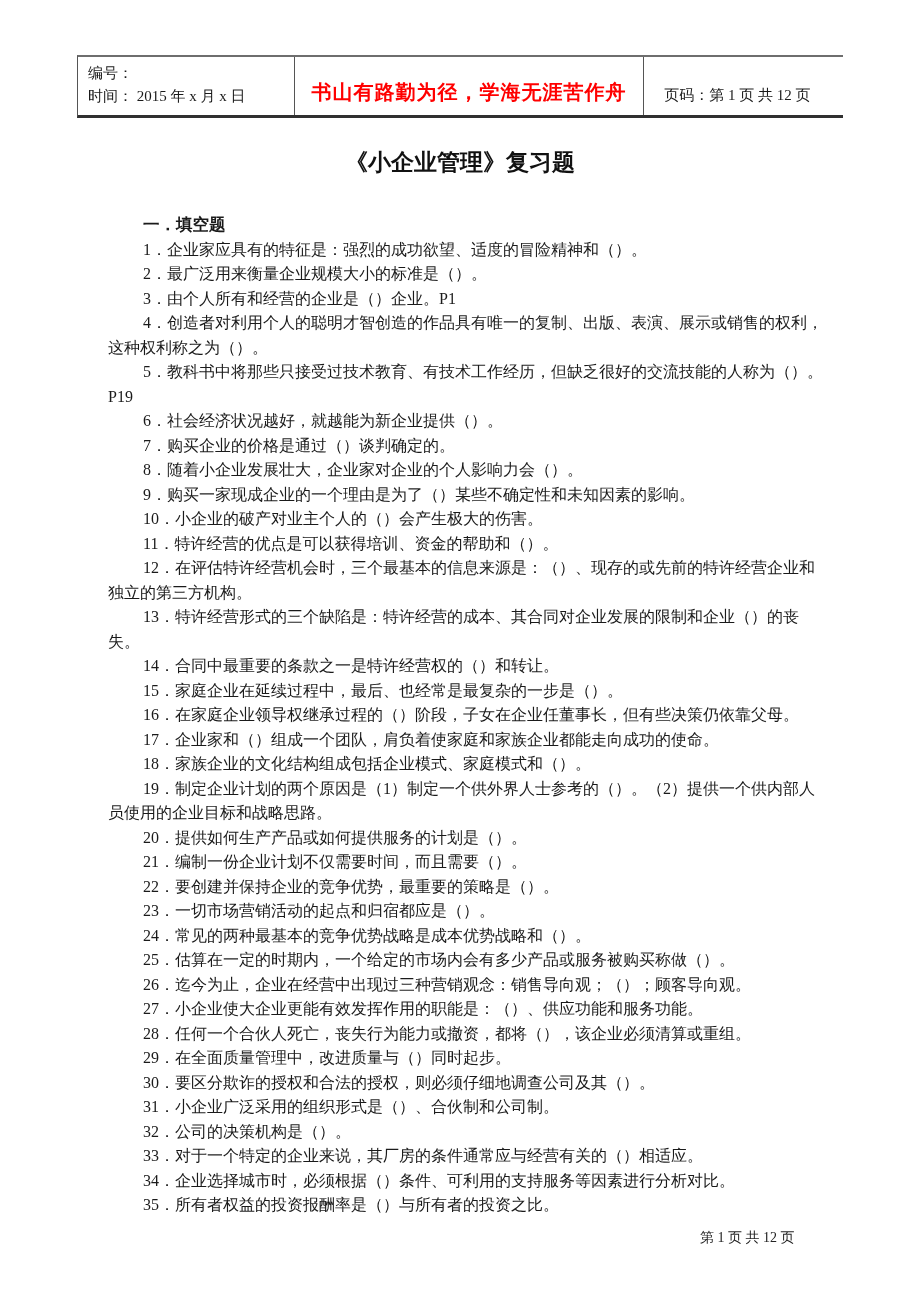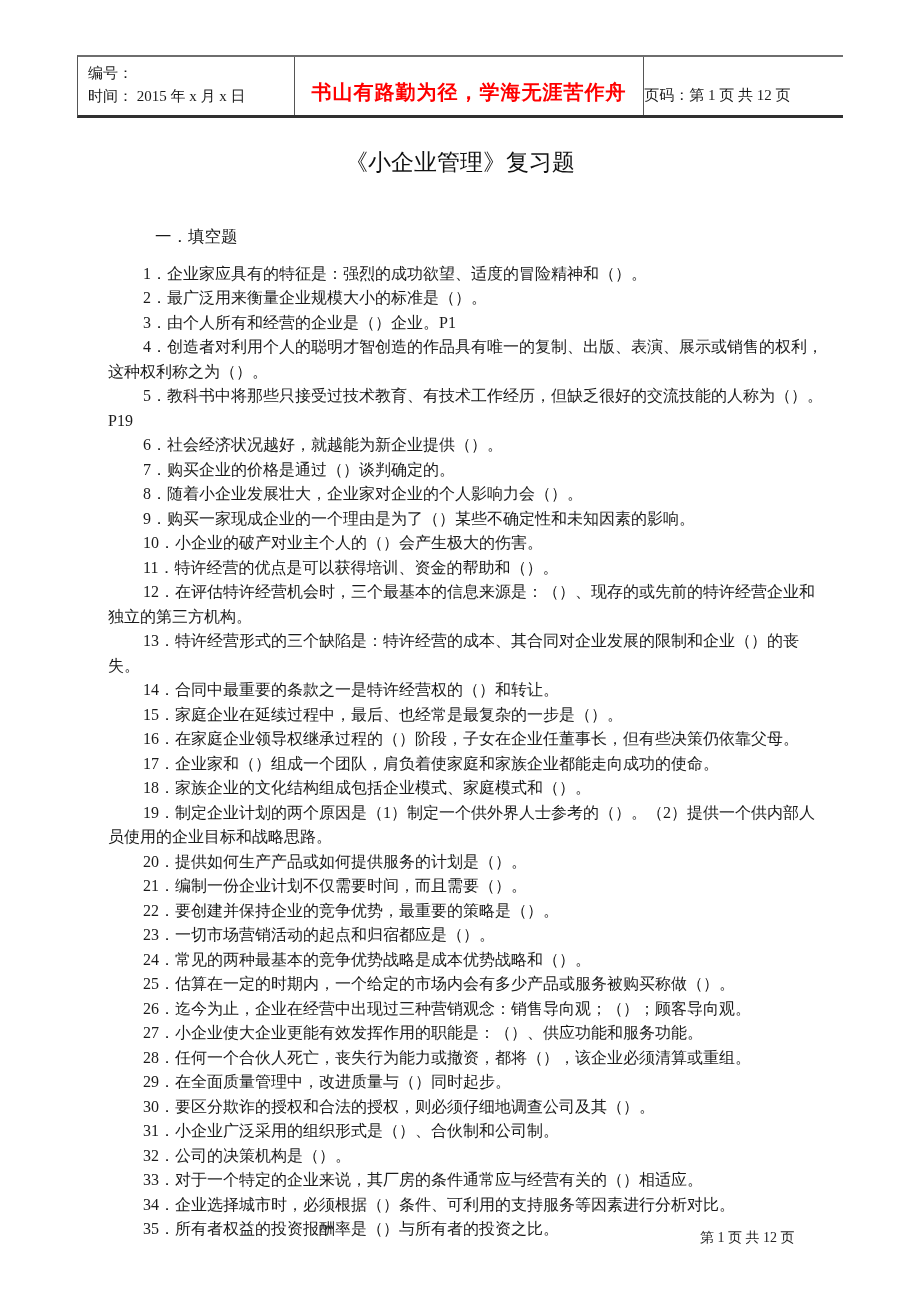--- a/index.html
+++ b/index.html
@@ -22,33 +22,33 @@
   .cell-left{width:216px;padding:5px 0 0 10px;font-size:15px;line-height:23px;}
   .cell-mid{
     width:350px;border-left:1px solid #555555;
     display:flex;align-items:flex-end;justify-content:center;
     padding-bottom:9px;color:#ff0000;font-weight:bold;font-size:20px;
     letter-spacing:1px;
   }
   .cell-right{
     width:200px;border-left:1px solid #555555;
     display:flex;align-items:flex-end;
-    padding:0 0 10px 0;font-size:15px;
+    padding:0 0 10px 20px;font-size:15px;
   }
 
   .doc-title{
     position:absolute;top:147px;left:0;width:920px;margin:0;
-    text-align:center;font-size:23px;font-weight:normal;color:#111111;
+    text-align:center;font-size:23px;font-weight:bold;color:#111111;
   }
 
   .content{
     position:absolute;left:108px;top:213px;width:752px;
     font-size:16px;line-height:24.5px;
   }
-  .section-heading{margin:12px;font-weight:normal;font-size:16.5px;text-indent:35px;}
+  .section-heading{margin:0;font-weight:bold;font-size:16.5px;text-indent:35px;}
   .question{margin:0;text-indent:35px;white-space:pre-line;}
 
   .footer{position:absolute;left:700px;top:1229px;font-size:14px;color:#222222;text-align:right;}
 </style>
 </head>
 <body>
 
 <div class="page">
 
   <div class="header-table">

